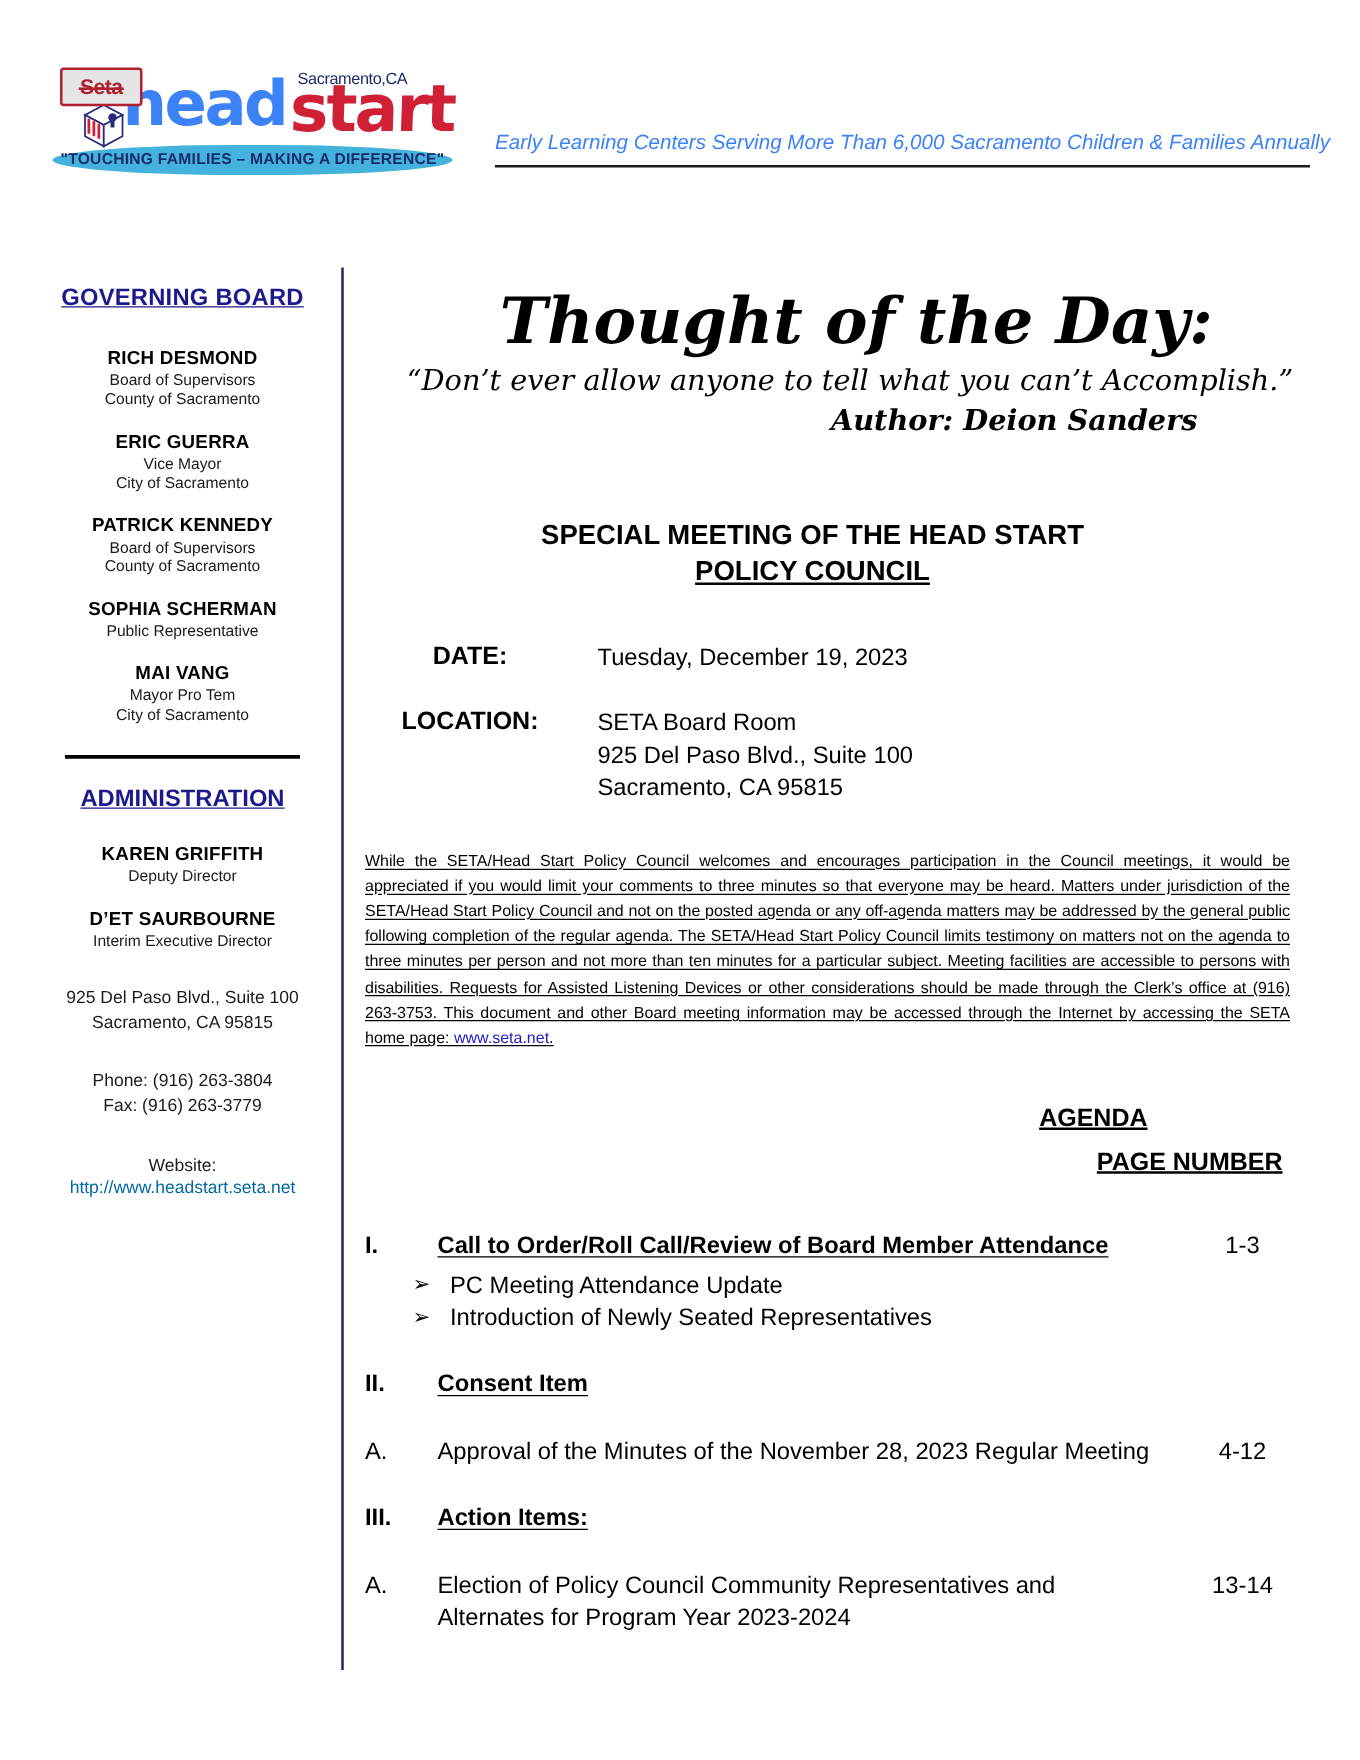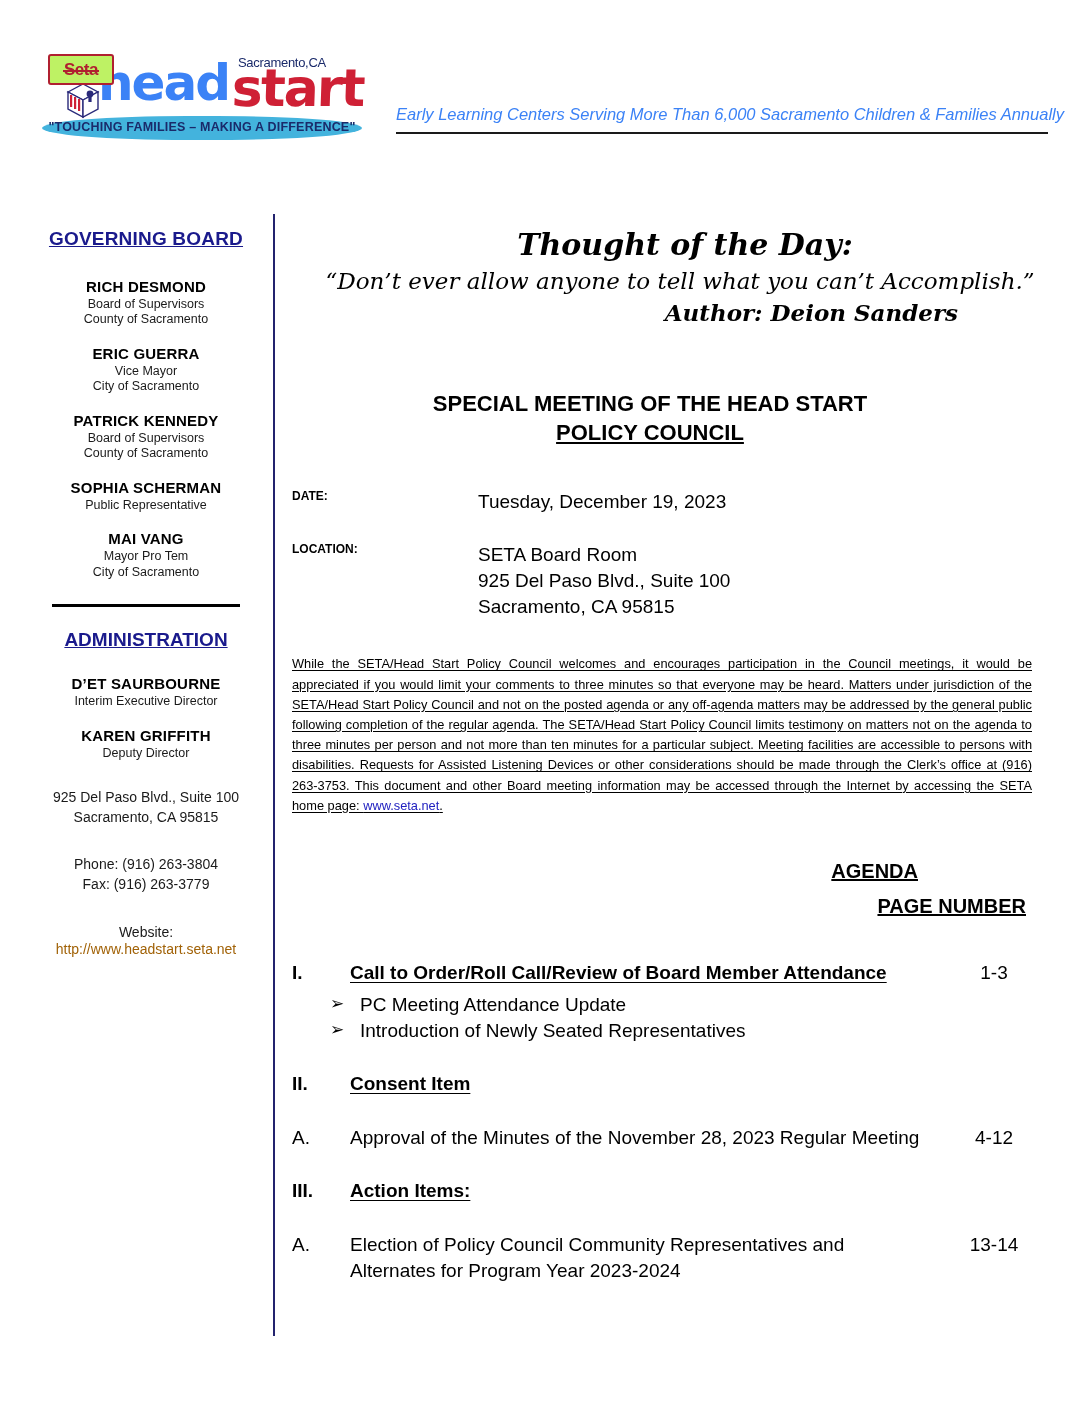--- a/index.html
+++ b/index.html
@@ -31,21 +31,21 @@
     height: 95px;
   }
   .seta-badge {
     position: absolute;
     left: 6px;
     top: 4px;
     width: 62px;
     height: 27px;
     border: 2px solid #b02030;
     border-radius: 3px;
-    background: #bef264;
+    background: #e5e5e5;
     display: flex;
     align-items: center;
     justify-content: center;
     z-index: 3;
   }
   .seta-badge-text {
     font-family: "Liberation Sans", sans-serif;
     font-weight: bold;
     font-size: 17px;
     color: #b02030;
@@ -200,21 +200,21 @@
   .contact-block.gap { margin-top: 26px; }
   .website-label {
     font-family: "Liberation Sans", sans-serif;
     font-size: 14px;
     color: #1a1a1a;
     margin-top: 30px;
   }
   .website-url {
     font-family: "Liberation Sans", sans-serif;
     font-size: 14px;
-    color: #a16207;
+    color: #0369a1;
     line-height: 1.4;
   }
 
   
   .v-divider {
     position: absolute;
     left: 273px;
     top: 214px;
     width: 2px;
     height: 1122px;
@@ -227,21 +227,21 @@
     left: 292px;
     top: 228px;
     width: 756px;
   }
 
   .thought-title {
     text-align: center;
     font-family: "DejaVu Serif", serif;
     font-style: italic;
     font-weight: bold;
-    font-size: 30px;
+    font-size: 51px;
     letter-spacing: 0px;
     line-height: 1.15;
     margin: 0 0 4px 0;
     padding-left: 30px;
   }
   .thought-quote {
     text-align: center;
     font-family: "DejaVu Serif", serif;
     font-style: italic;
     font-size: 23px;
@@ -273,24 +273,24 @@
   .detail-row {
     display: flex;
     margin-top: 26px;
     font-family: "Liberation Sans", sans-serif;
     font-size: 19px;
   }
   .detail-row.first { margin-top: 42px; }
   .detail-label {
     font-weight: bold;
     width: 168px;
-    text-align: left;
+    text-align: center;
     padding-right: 18px;
     flex: 0 0 auto;
-    font-size: 12px;
+    font-size: 20px;
   }
   .detail-value { font-size: 19px; line-height: 1.38; }
   .detail-value.bold { font-weight: bold; font-size: 21px; }
 
   .notice {
     margin-top: 34px;
     width: 740px;
     font-family: "Liberation Sans", sans-serif;
     font-size: 12.8px;
     line-height: 1.58;
@@ -442,27 +442,27 @@
     <div class="member-name">MAI VANG</div>
     <div class="member-role">Mayor Pro Tem</div>
     <div class="member-role">City of Sacramento</div>
   </div>
 
   <div class="side-rule"></div>
 
   <div class="admin-heading">ADMINISTRATION</div>
 
   <div class="member">
+    <div class="member-name">KAREN GRIFFITH</div>
+    <div class="member-role">Deputy Director</div>
+  </div>
+
+  <div class="member">
     <div class="member-name">D’ET SAURBOURNE</div>
     <div class="member-role">Interim Executive Director</div>
-  </div>
-
-  <div class="member">
-    <div class="member-name">KAREN GRIFFITH</div>
-    <div class="member-role">Deputy Director</div>
   </div>
 
   <div class="contact-block">
     <div>925 Del Paso Blvd., Suite 100</div>
     <div>Sacramento, CA 95815</div>
   </div>
 
   <div class="contact-block gap">
     <div>Phone: (916) 263-3804</div>
     <div>Fax: (916) 263-3779</div>

